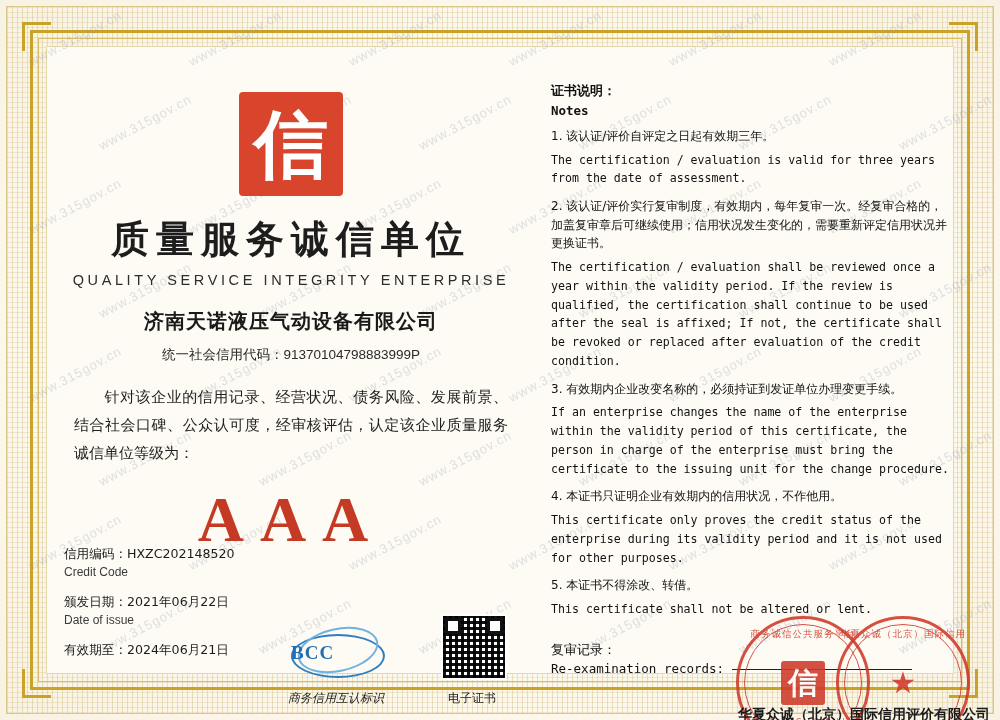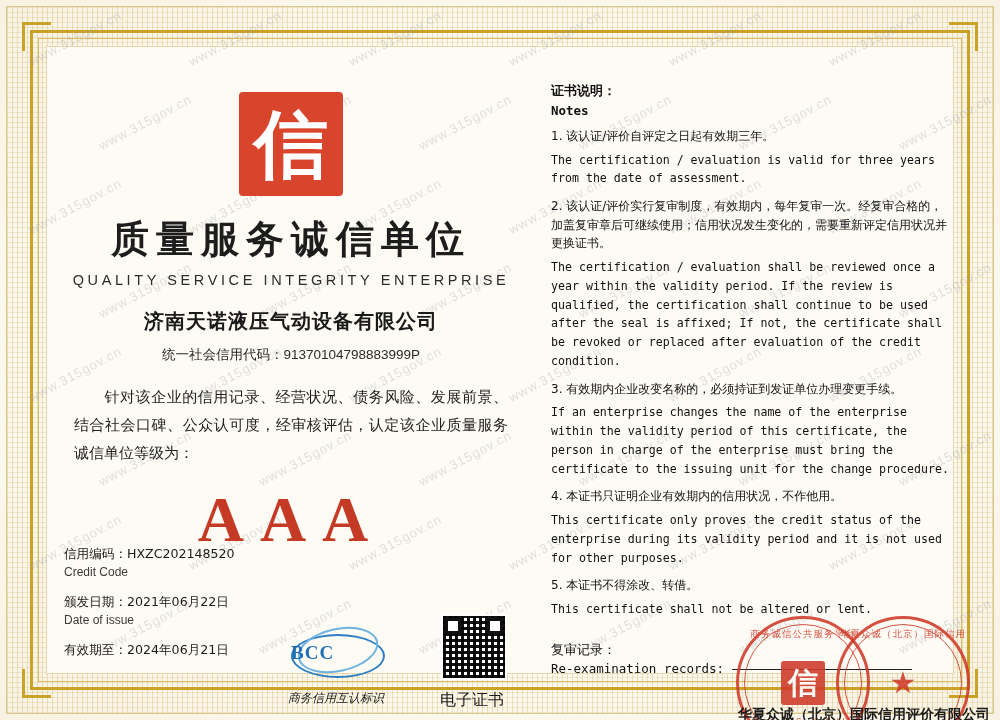--- a/index.html
+++ b/index.html
@@ -131,21 +131,21 @@
     background-blend-mode:multiply;border:2px solid #fff;
   }
   .qr:before,.qr:after{
     content:"";position:absolute;width:16px;height:16px;background:#fff;
     box-shadow:0 0 0 3px #111 inset;
   }
   .qr:before{left:2px;top:2px;}
   .qr:after{right:2px;top:2px;}
   .qr-label{
     position:absolute;left:128px;top:84px;width:106px;text-align:center;
-    font-size:16px;color:#1b1b1b;font-family:"DejaVu Sans", sans-serif;
+    font-size:12px;color:#1b1b1b;font-family:"DejaVu Sans", sans-serif;
   }
 
   
   .right{position:absolute;left:505px;top:36px;width:400px;}
   .notes-cn{font-size:13px;font-weight:bold;color:#111;font-family:"DejaVu Sans", sans-serif;}
   .notes-en{font-size:12.5px;font-weight:bold;color:#111;margin-top:3px;font-family:"DejaVu Sans Mono", monospace;}
   .note-cn{
     font-size:12px;color:#111;margin-top:9px;line-height:1.55;
     font-family:"DejaVu Sans", sans-serif;
   }

